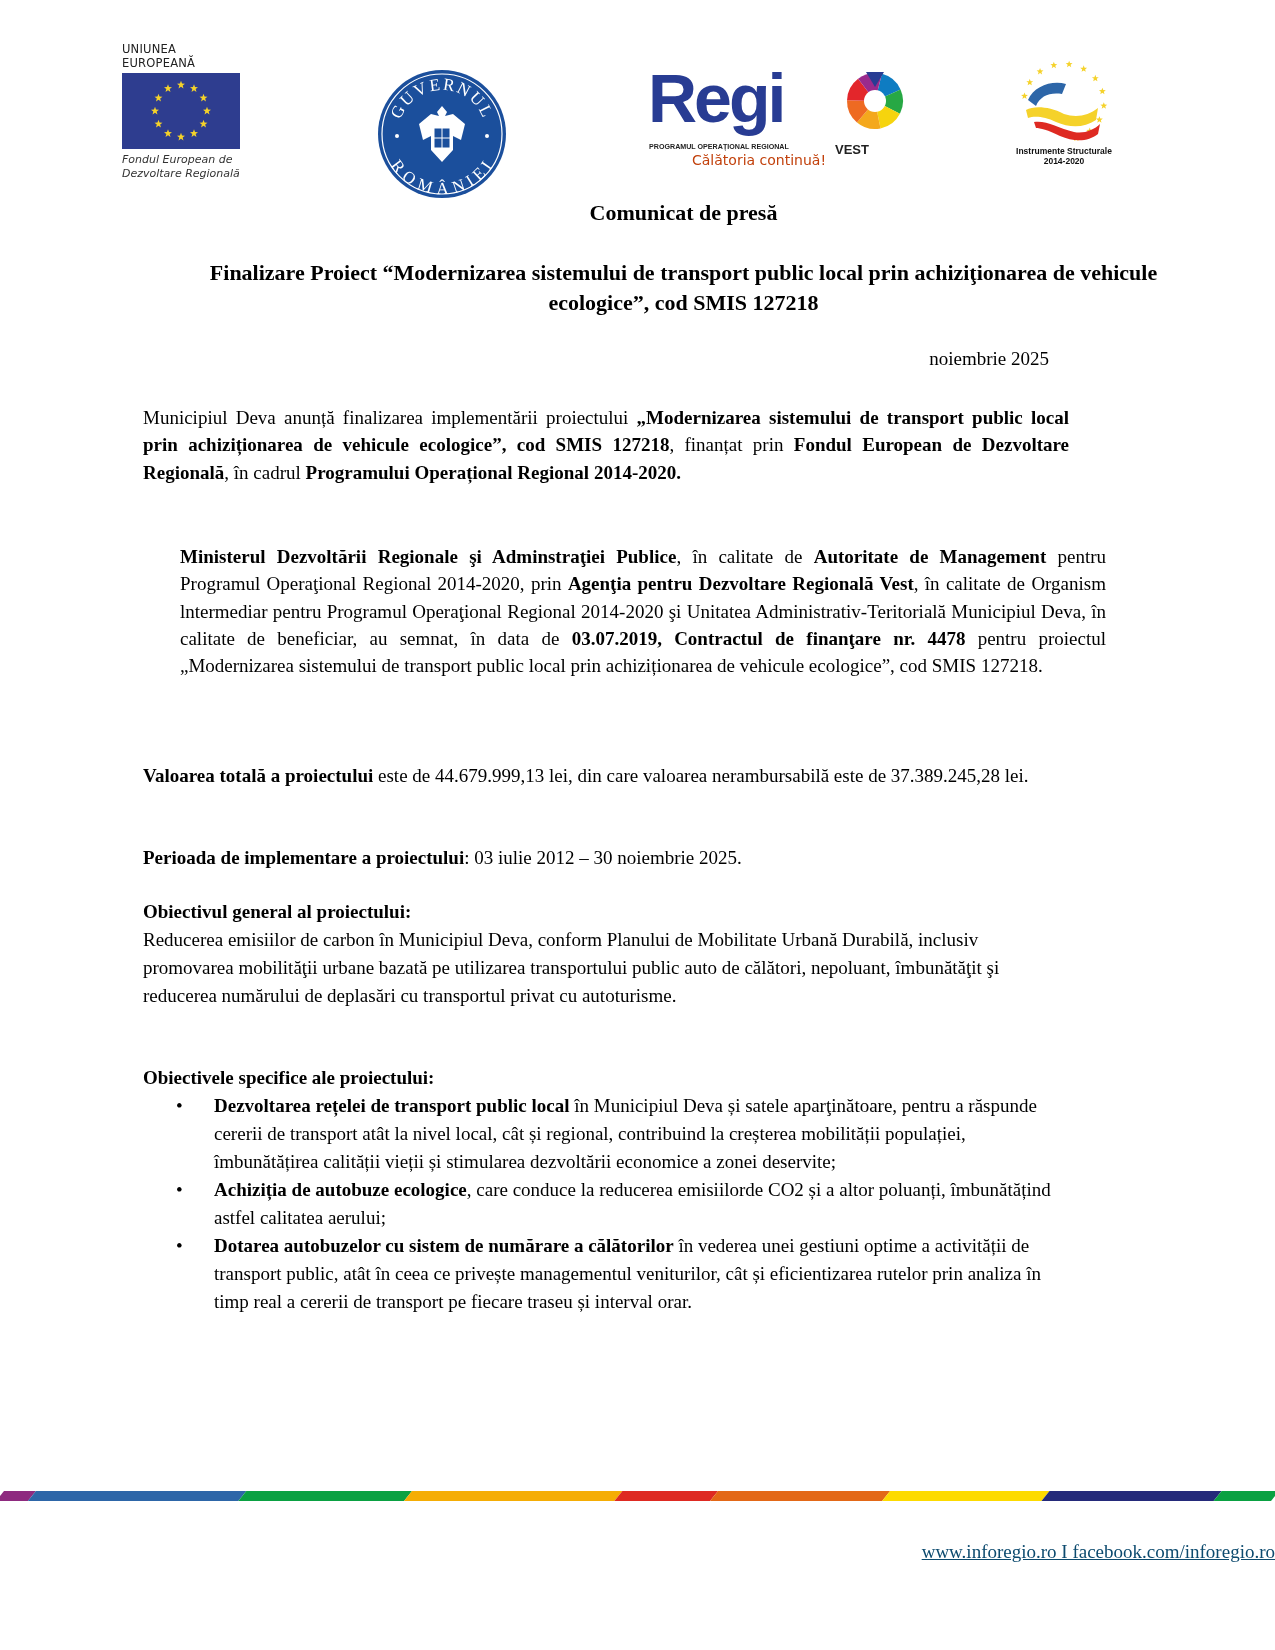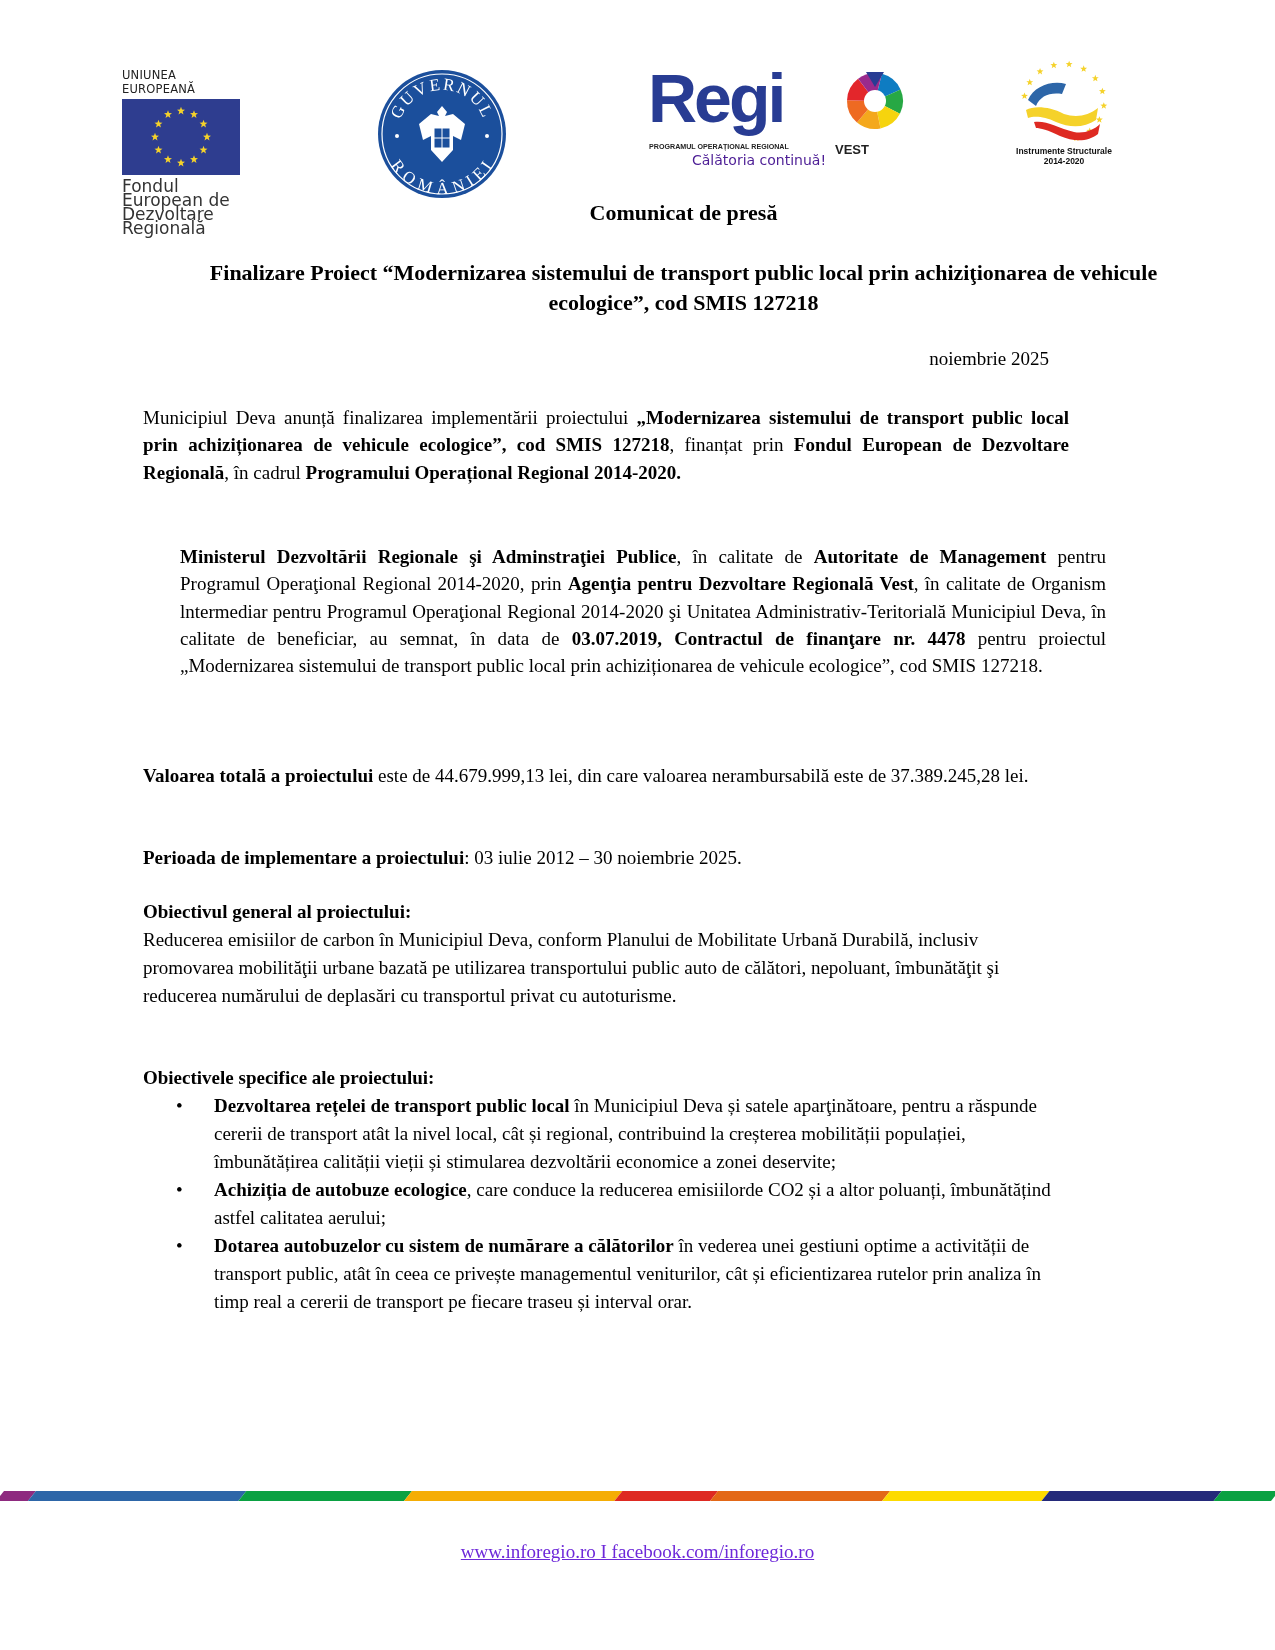--- a/index.html
+++ b/index.html
@@ -1,34 +1,34 @@
 <!DOCTYPE html>
 <html><head>
 <meta charset="utf-8">
 <style>
   html, body { margin: 0; padding: 0; background: #ffffff; }
   body { width: 1275px; height: 1650px; position: relative; overflow: hidden;
          font-family: "Liberation Serif", "DejaVu Serif", serif; color: #000; }
 
   
   .logo { position: absolute; }
-  #logo-eu { left: 90px; top: 68px; width: 130px; padding-left: 32px; }
+  #logo-eu { left: 90px; top: 42px; width: 130px; padding-left: 32px; }
   #logo-eu .eu-title { font-family: "DejaVu Sans", sans-serif; font-size: 11.5px; letter-spacing: 0.2px; color:#222; line-height: 14px; text-align:left; }
   #logo-eu .flag { width: 118px; height: 76px; background: #2e3d8f; position: relative; margin-top: 3px; }
   #logo-eu .flag svg { position:absolute; left:0; top:0; }
-  #logo-eu .eu-sub { font-family: "DejaVu Sans", sans-serif; font-size: 17px; color:#333; line-height: 14px; margin-top: 4px; }
+  #logo-eu .eu-sub { font-family: "DejaVu Sans", sans-serif; font-size: 11px; color:#333; line-height: 14px; margin-top: 4px; font-style: italic; }
 
   #logo-gov { left: 376px; top: 68px; width: 132px; height: 132px; }
 
   #logo-regio { left: 648px; top: 58px; width: 260px; height: 110px; }
   #logo-regio .regio-word { position:absolute; left:0; top:0; font-family: "Liberation Sans", sans-serif; font-weight: bold; font-size: 68px; color:#283c93; letter-spacing:-3px; line-height: 80px; }
   #logo-regio .wheel { position:absolute; left: 198px; top: 14px; }
   #logo-regio .prog { position:absolute; left: 1px; top: 84px; font-family: "Liberation Sans", sans-serif; font-weight:bold; font-size: 7.5px; color:#222; transform: scaleX(0.95); transform-origin:left; white-space:nowrap; }
   #logo-regio .vest { position:absolute; left: 187px; top: 84px; font-family: "Liberation Sans", sans-serif; font-weight:bold; font-size: 13px; color:#222; }
-  #logo-regio .tag { position:absolute; left: 44px; top: 94px; font-family: "DejaVu Sans", sans-serif; font-size: 14px; color:#4c1d95; white-space:nowrap; }
+  #logo-regio .tag { position:absolute; left: 44px; top: 94px; font-family: "DejaVu Sans", sans-serif; font-size: 14px; color:#c2410c; white-space:nowrap; }
 
   #logo-is { left: 1004px; top: 58px; width: 120px; height: 110px; }
   #logo-is .is-text { position:absolute; left:0; top: 88px; width: 120px; text-align:center; font-family:"Liberation Sans", sans-serif; font-weight:bold; font-size: 8.5px; line-height: 10px; color:#111; }
 
   
   .center-title { position:absolute; left: 0; width: 1275px; text-align:center; font-weight:bold;margin-left:46px; }
   #press-title { top: 200px; font-size: 22px; }
   #project-title { top: 258px; font-size: 22px; line-height: 30px; padding: 0 120px; box-sizing: border-box; }
   #date-line { position:absolute; right: 226px; top: 348px; font-size: 19px; }
 
@@ -197,15 +197,15 @@
       <path d="M27.9 10 L35.9 0 L246.3 0 L238.3 10 Z" fill="#2d66a8"></path>
       <path d="M238.3 10 L246.3 0 L412.0 0 L404.0 10 Z" fill="#0aa142"></path>
       <path d="M404.0 10 L412.0 0 L622.4 0 L614.4 10 Z" fill="#f5ad05"></path>
       <path d="M614.4 10 L622.4 0 L718.0 0 L710.0 10 Z" fill="#de2a22"></path>
       <path d="M710.0 10 L718.0 0 L890.1 0 L882.1 10 Z" fill="#e36817"></path>
       <path d="M882.1 10 L890.1 0 L1049.5 0 L1041.5 10 Z" fill="#fddb00"></path>
       <path d="M1041.5 10 L1049.5 0 L1221.6 0 L1213.6 10 Z" fill="#242a7a"></path>
       <path d="M1213.6 10 L1221.6 0 L1279.0 0 L1271.0 10 Z" fill="#0aa142"></path>
     </g>
 </svg>
-<div id="footer-links" style="color: #6d28d9;">
+<div id="footer-links" style="color: #0c4a6e; text-align: right;">
   <span>www.inforegio.ro I facebook.com/inforegio.ro</span>
 </div>
 
 </body></html>

